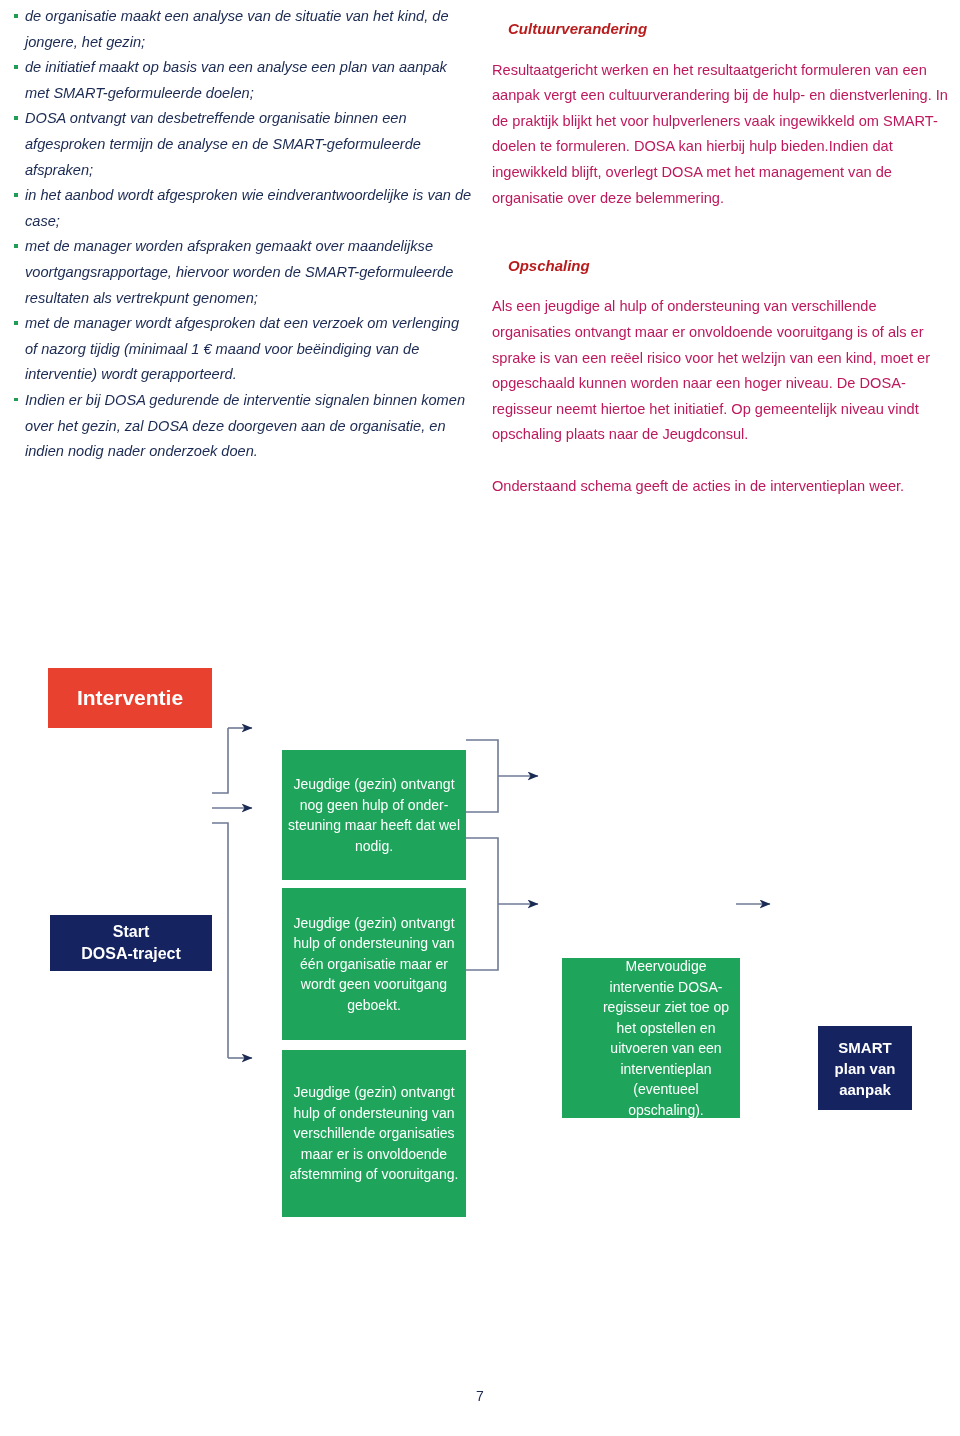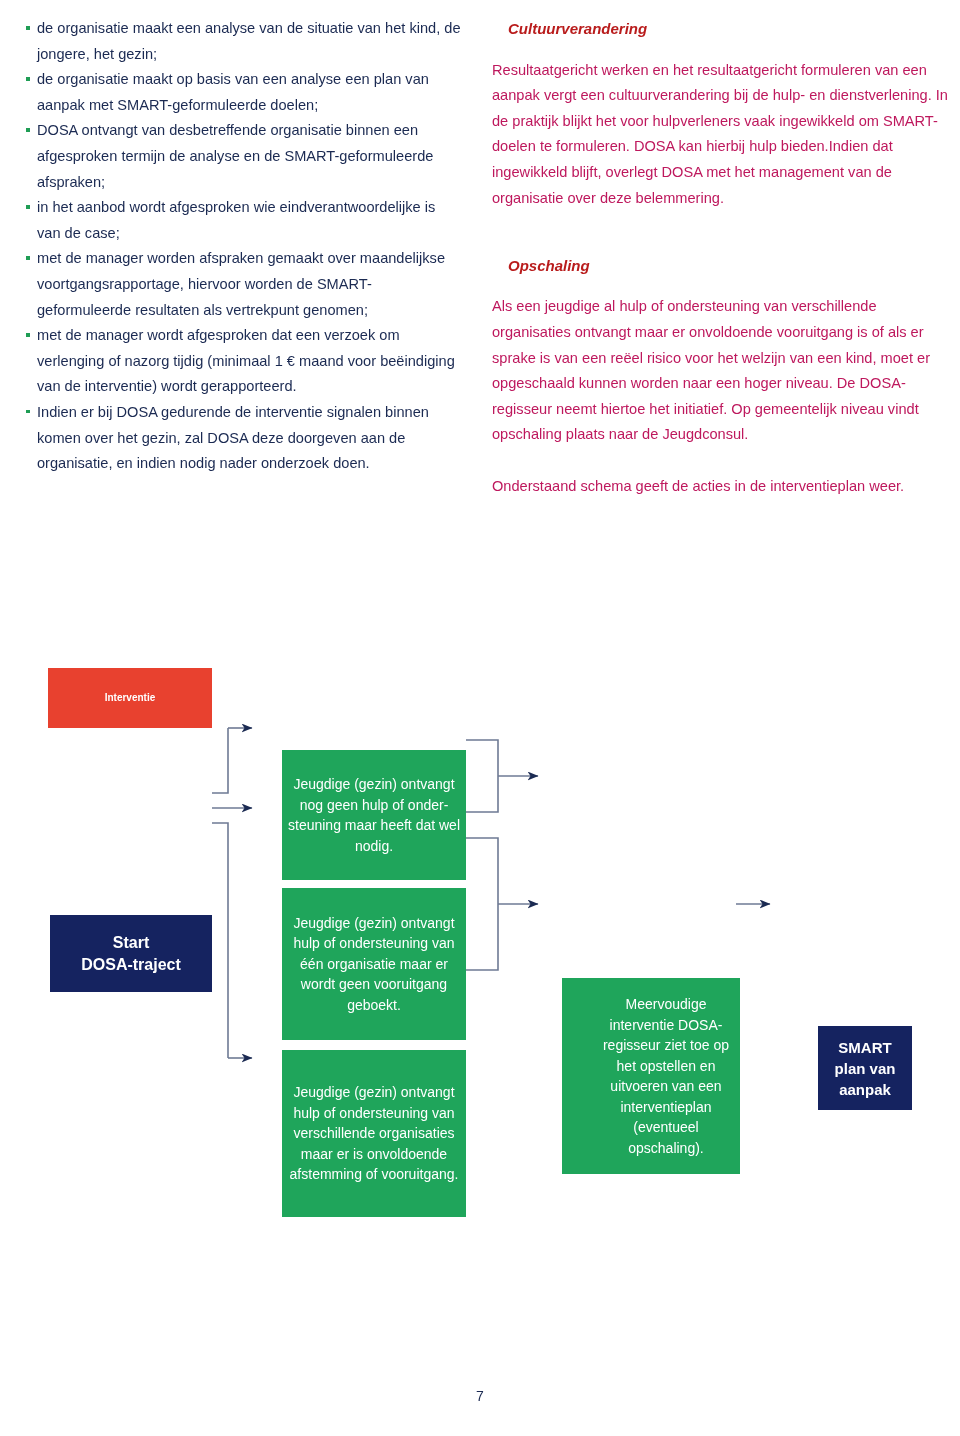--- a/index.html
+++ b/index.html
@@ -26,22 +26,23 @@
   }
   .col {
     position: absolute;
     top: 0;
   }
   .col-left  { left: 8px;  width: 470px; }
   .col-right { left: 492px; width: 462px; }
 
   ul.bullets {
     list-style: none;
-    margin: 16px;
+    margin: 4px;
     padding: 0;
+    font-style: italic;
   }
   ul.bullets li {
     position: relative;
     padding-left: 13px;
     font-size: 14.6px;
     line-height: 25.6px;
     color: #1b2a52;
     margin: 0 0 0 0;
   }
   ul.bullets li::before {
@@ -83,21 +84,21 @@
     box-sizing: border-box;
     display: flex;
     align-items: center;
     justify-content: center;
     text-align: center;
     color: #ffffff;
     font-size: 14px;
     line-height: 20.5px;
     padding: 4px 6px;
   }
-  .node.red   { background: #e8412f; font-weight: bold; font-size: 10px; }
+  .node.red   { background: #e8412f; font-weight: bold; font-size: 21px; }
   .node.navy  { background: #152360; font-weight: bold; font-size: 16px; line-height: 22px; }
   .node.green { background: #1fa55b; }
 
   svg.connectors {
     position: absolute;
     left: 0;
     top: 0;
     width: 960px;
     height: 720px;
     overflow: visible;
@@ -115,21 +116,21 @@
   }
 </style>
 </head>
 <body>
 
 <div class="columns">
 
   <div class="col col-left">
     <ul class="bullets">
       <li>de organisatie maakt een analyse van de situatie van het kind, de jongere, het gezin;</li>
-      <li>de organisatie maakt op basis van een analyse een plan van aanpak met SMART-geformuleerde doelen;</li>
+      <li>de initiatief maakt op basis van een analyse een plan van aanpak met SMART-geformuleerde doelen;</li>
       <li>DOSA ontvangt van desbetreffende organisatie binnen een afgesproken termijn de analyse en de SMART-geformuleerde afspraken;</li>
       <li>in het aanbod wordt afgesproken wie eindverantwoordelijke is van de case;</li>
       <li>met de manager worden afspraken gemaakt over maandelijkse voortgangsrapportage, hiervoor worden de SMART-geformuleerde resultaten als vertrekpunt genomen;</li>
       <li>met de manager wordt afgesproken dat een verzoek om verlenging of nazorg tijdig (minimaal 1 € maand voor beëindiging van de interventie) wordt gerapporteerd.</li>
       <li>Indien er bij DOSA gedurende de interventie signalen binnen komen over het gezin, zal DOSA deze doorgeven aan de organisatie, en indien nodig nader onderzoek doen.</li>
     </ul>
   </div>
 
   <div class="col col-right">
     <h2 class="sec-head">Cultuurverandering</h2>
@@ -166,31 +167,31 @@
 
       <path d="M466,198 L498,198 L498,330 L466,330"></path>
       <path d="M498,264 L538,264" marker-end="url(#arrow)"></path>
 
       <path d="M736,264 L770,264" marker-end="url(#arrow)"></path>
     </g>
   </svg>
 
   <div class="node red" style="left:48px; top:28px; width:164px; height:60px;">Interventie</div>
 
-  <div class="node navy" style="left:50px; top:275px; width:162px; height:77px; white-space:pre-line;">Start
+  <div class="node navy" style="left:50px; top:275px; width:162px; height:56px; white-space:pre-line;">Start
 DOSA-traject</div>
 
   <div class="node green" style="left:282px; top:248px; width:184px; height:152px;">Jeugdige (gezin) ontvangt hulp of ondersteuning van één organisatie maar er wordt geen vooruitgang geboekt.</div>
 
   <div class="node green" style="left:282px; top:110px; width:184px; height:130px;">Jeugdige (gezin) ontvangt nog geen hulp of onder-steuning maar heeft dat wel nodig.</div>
 
   <div class="node green" style="left:282px; top:410px; width:184px; height:167px;">Jeugdige (gezin) ontvangt hulp of ondersteuning van verschillende organisaties maar er is onvoldoende afstemming of vooruitgang.</div>
 
 
-  <div class="node green" style="left:562px; top:338px; width:178px; height:196px;padding-left:36px;">Meervoudige interventie DOSA-regisseur ziet toe op het opstellen en uitvoeren van een interventieplan (eventueel opschaling).</div>
+  <div class="node green" style="left:562px; top:318px; width:178px; height:160px;padding-left:36px;">Meervoudige interventie DOSA-regisseur ziet toe op het opstellen en uitvoeren van een interventieplan (eventueel opschaling).</div>
 
   <div class="node navy" style="left:786px; top:386px; width:94px; height:84px; white-space:pre-line; font-size:15px; line-height:21px;margin-left:32px;">SMART
 plan van
 aanpak</div>
 
 </div>
 
 <div class="pageno">7</div>
 
 </body></html>

